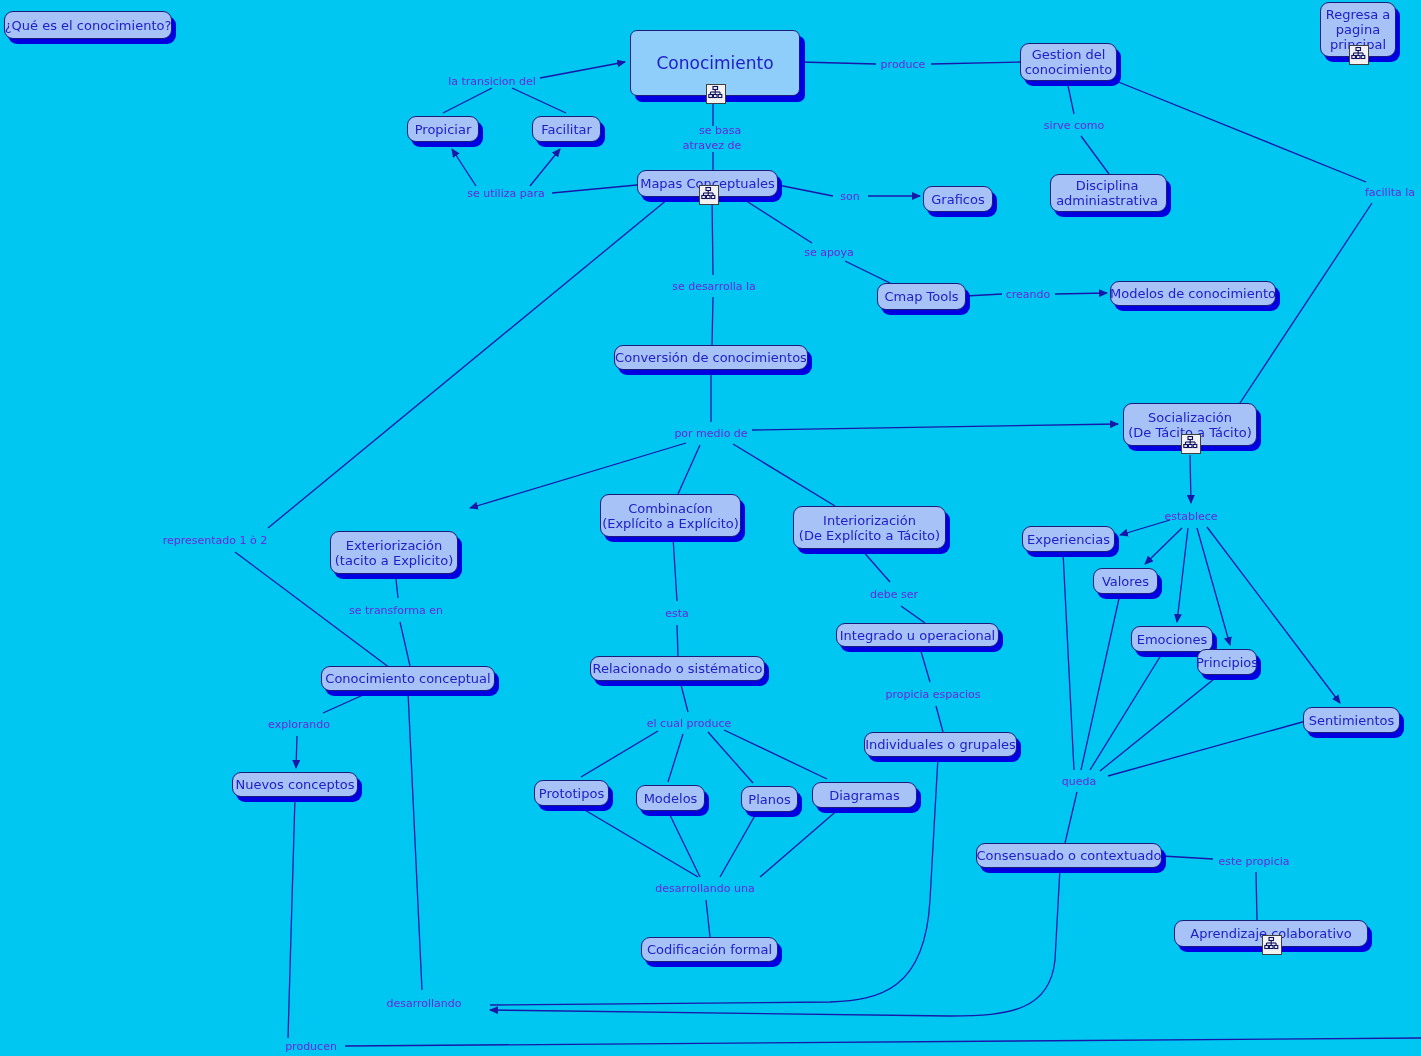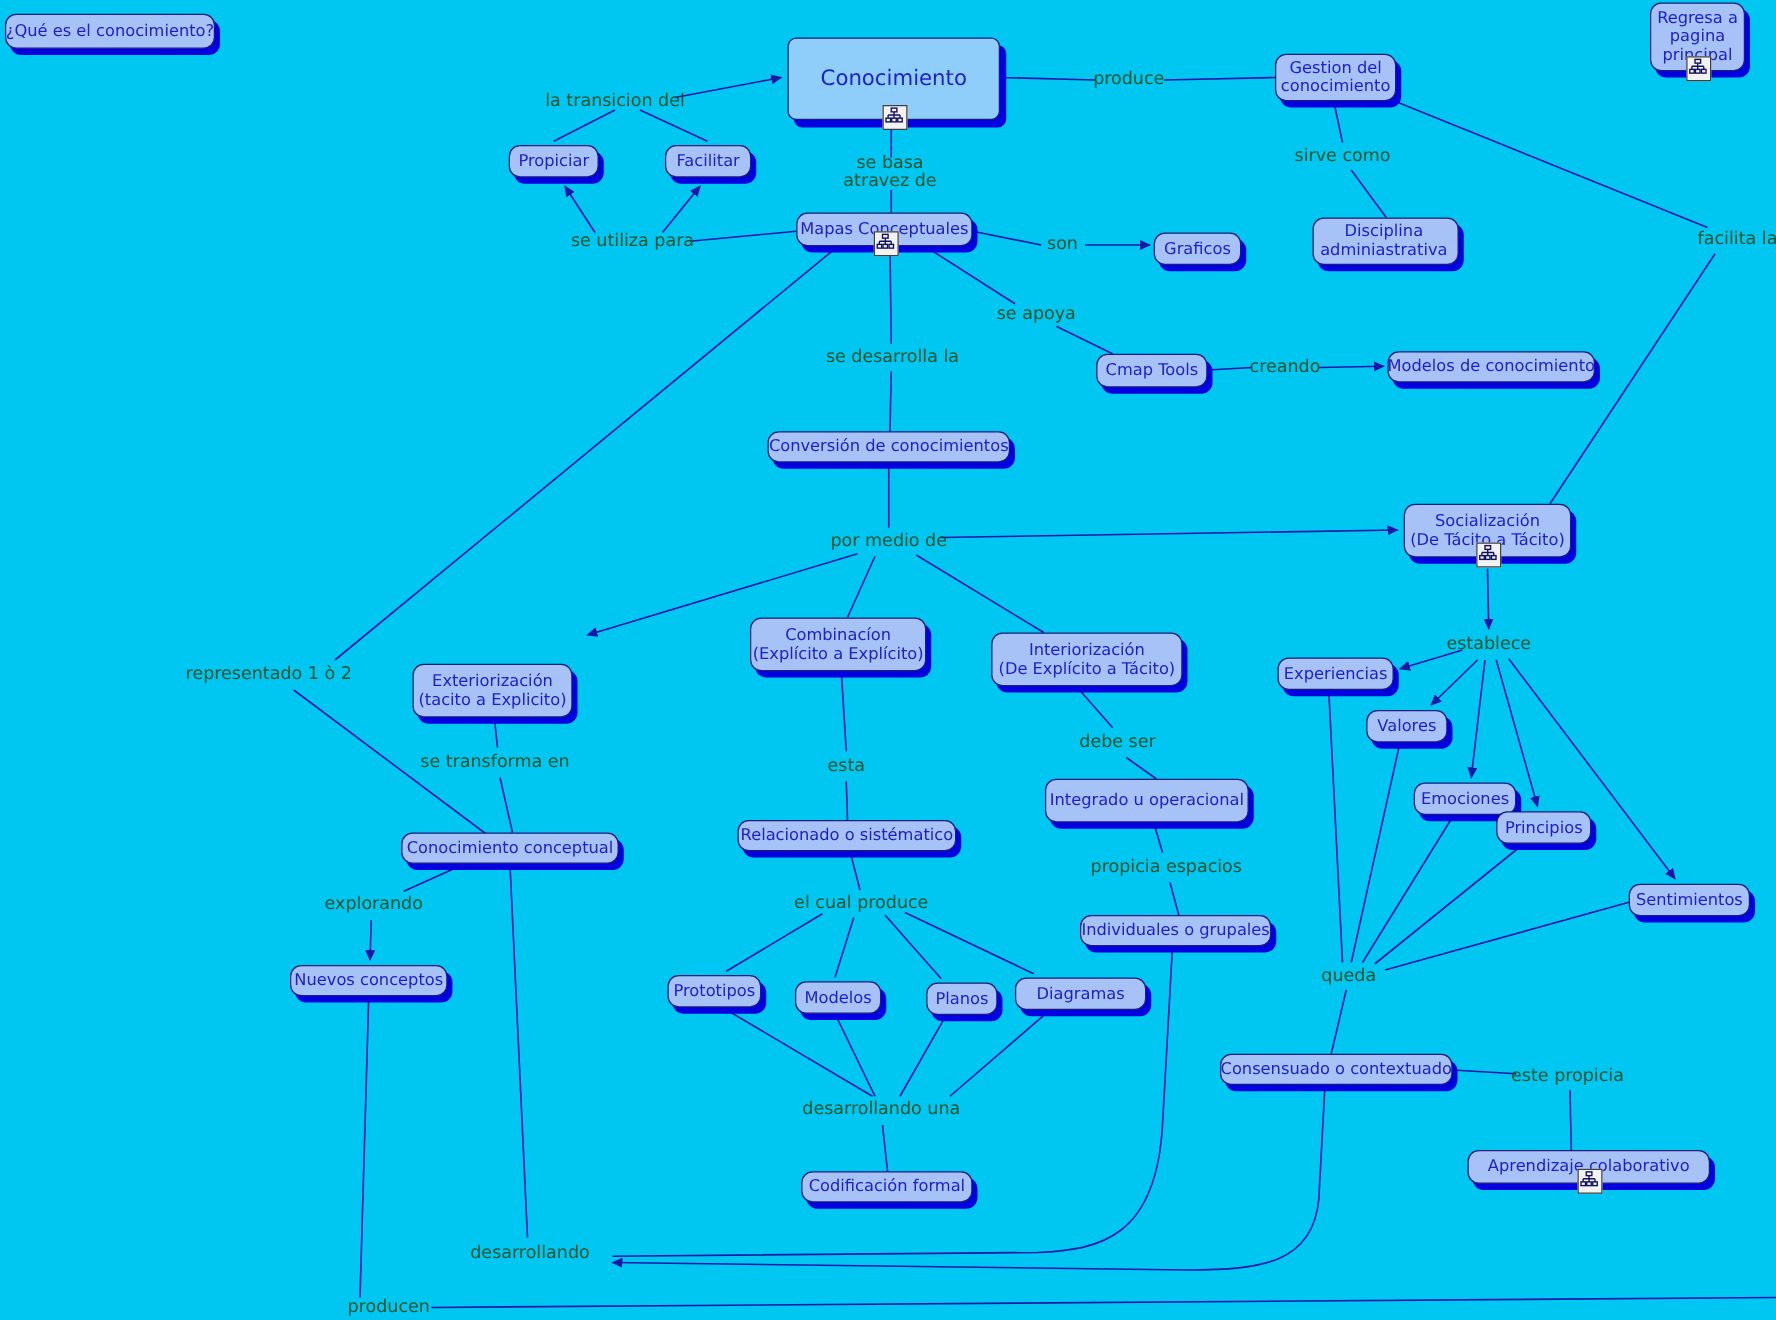--- a/index.html
+++ b/index.html
@@ -44,25 +44,25 @@
     background:#f2f2f2;
     border:1px solid #404040;
     display:block;
     z-index:6;
     cursor:pointer;
   }
   .badge svg{display:block;}
 
   .lbl{
     position:absolute;
-    color:#14532d;
-    font-size:14px;
+    color:#6d28d9;
+    font-size:11px;
     line-height:15px;
     white-space:nowrap;
-    text-align:center;
+    text-align:right;
     transform:translate(-50%,-50%);
     pointer-events:none;
   }
   .lbl.multi{white-space:pre-line;}
 </style>
 </head>
 <body>
 
 <div id="cmap">
   <svg id="links" xmlns="http://www.w3.org/2000/svg">
@@ -267,24 +267,24 @@
       </div>
       <div class="node" style="left: 1022px; top: 526px; width: 93px; height: 26px;">
         <span class="lines">Experiencias</span>
       </div>
       <div class="node" style="left: 1093px; top: 568px; width: 65px; height: 26px;">
         <span class="lines">Valores</span>
       </div>
       <div class="node" style="left: 1131px; top: 626px; width: 82px; height: 26px;">
         <span class="lines">Emociones</span>
       </div>
-      <div class="node" style="left: 1197px; top: 649px; width: 76px; height: 26px;">
+      <div class="node" style="left: 1197px; top: 649px; width: 60px; height: 26px;">
         <span class="lines">Principios</span>
       </div>
-      <div class="node" style="left: 836px; top: 623px; width: 163px; height: 35px;">
+      <div class="node" style="left: 836px; top: 623px; width: 163px; height: 24px;">
         <span class="lines">Integrado u operacional</span>
       </div>
       <div class="node" style="left: 590px; top: 656px; width: 175px; height: 25px;">
         <span class="lines">Relacionado o sistématico</span>
       </div>
       <div class="node" style="left: 321px; top: 666px; width: 174px; height: 25px;">
         <span class="lines">Conocimiento conceptual</span>
       </div>
       <div class="node" style="left: 1303px; top: 707px; width: 97px; height: 26px;">
         <span class="lines">Sentimientos</span>

